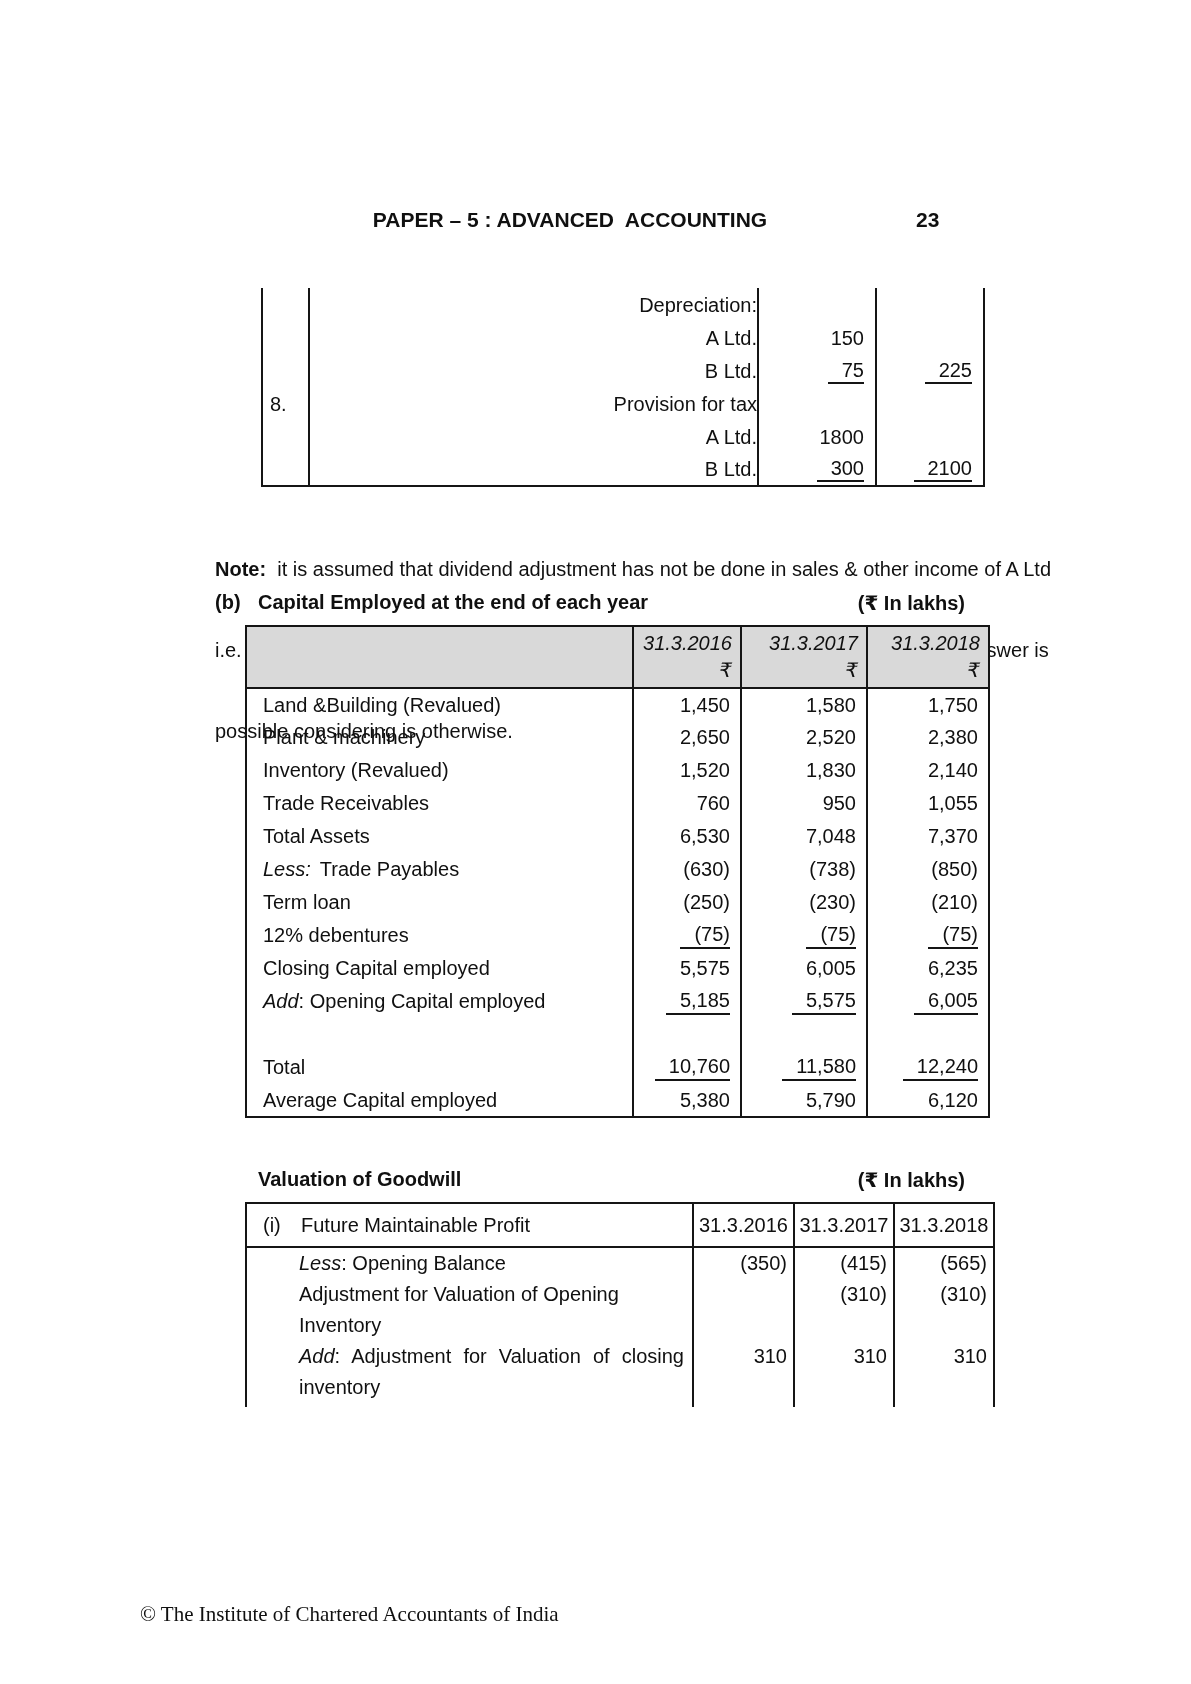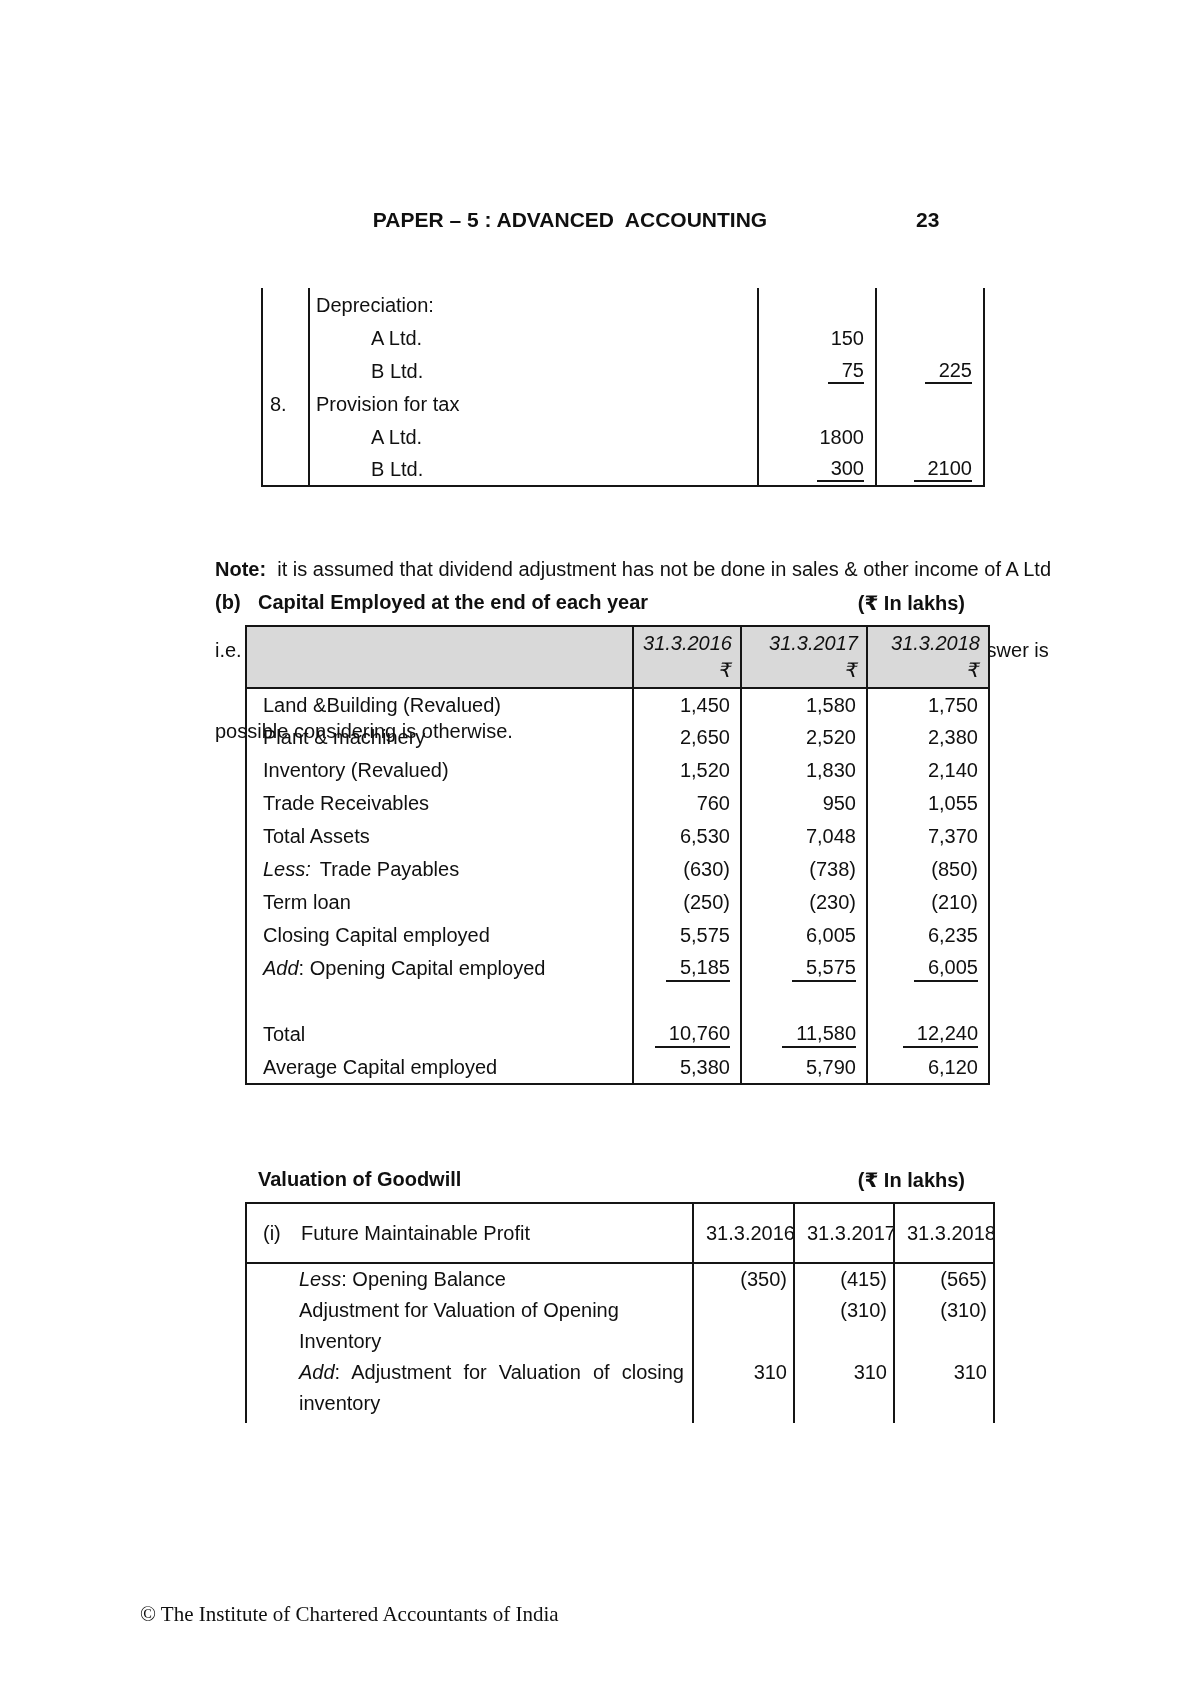--- a/index.html
+++ b/index.html
@@ -12,21 +12,21 @@
   table { border-collapse:collapse; table-layout:fixed; }
   td, th { font-weight:normal; overflow:hidden; }
 
   
   .pg-title { position:absolute; left:200px; top:208px; width:740px; text-align:center;
               font-weight:bold; font-size:21px; white-space:pre; }
   .pg-num   { position:absolute; left:916px; top:208px; font-weight:bold; font-size:21px; }
 
   
   .t-top { position:absolute; left:261px; top:288px; width:722px; border-bottom:2px solid #151515; }
-  .t-top td { border-left:2px solid #151515; height:33px; line-height:24px; }
+  .t-top td { border-left:2px solid #151515; height:33px; line-height:24px;text-align:right; }
   .t-top td:last-child { border-right:2px solid #151515; }
   .t-top .num  { text-align:left; padding-left:7px; }
   .t-top .desc { padding-left:6px; }
   .t-top .ind  { padding-left:61px; }
   .t-top .val  { text-align:right; padding-right:11px; }
 
   .u { display:inline-block; border-bottom:2px solid #151515; padding-left:14px; }
 
   
   .note { position:absolute; left:215px; top:502px; width:790px; line-height:27px; white-space:pre; }
@@ -45,21 +45,21 @@
   .t-cap th:first-child { border-left:none; }
   .t-cap td { border-left:2px solid #151515; height:33px; line-height:25px;margin-top:24px; }
   .t-cap td:first-child { border-left:none; }
   .t-cap .lbl { padding-left:16px; }
   .t-cap .val { text-align:right; padding-right:10px; }
   .pfx { font-style:italic; }
   .gap { margin-right:9px; }
 
   
   .t-gw { position:absolute; left:245px; top:1202px; width:748px; border-top:2px solid #151515; }
-  .t-gw th { border:2px solid #151515; height:38px; text-align:center; padding:12px; line-height:34px; }
+  .t-gw th { border:2px solid #151515; height:38px; text-align:center; padding:4px; line-height:34px; }
   .t-gw th.hlbl { text-align:left; padding-left:16px; }
   .t-gw .gmk { display:inline-block; width:38px; }
   .t-gw td { border-left:2px solid #151515; vertical-align:top; line-height:31px; height:31px; }
   .t-gw td:last-child { border-right:2px solid #151515; }
   .t-gw .lbl { padding-left:52px; padding-right:8px; }
   .t-gw .val { text-align:right; padding-right:6px; }
   .t-gw tr.tall td { height:66px; }
   .just { text-align:justify; text-align-last:justify; }
 
   
@@ -194,20 +194,26 @@
         <td class="val"><span>(738)</span></td>
         <td class="val"><span>(850)</span></td>
       </tr>
       <tr>
         <td class="lbl">Term loan</td>
         <td class="val"><span>(250)</span></td>
         <td class="val"><span>(230)</span></td>
         <td class="val"><span>(210)</span></td>
       </tr>
       <tr>
+        <td class="lbl">12% debentures</td>
+        <td class="val"><span class="u">(75)</span></td>
+        <td class="val"><span class="u">(75)</span></td>
+        <td class="val"><span class="u">(75)</span></td>
+      </tr>
+      <tr>
         <td class="lbl">Closing Capital employed</td>
         <td class="val"><span>5,575</span></td>
         <td class="val"><span>6,005</span></td>
         <td class="val"><span>6,235</span></td>
       </tr>
       <tr>
         <td class="lbl"><i class="pfx">Add</i><span>: Opening Capital employed</span></td>
         <td class="val"><span class="u">5,185</span></td>
         <td class="val"><span class="u">5,575</span></td>
         <td class="val"><span class="u">6,005</span></td>

